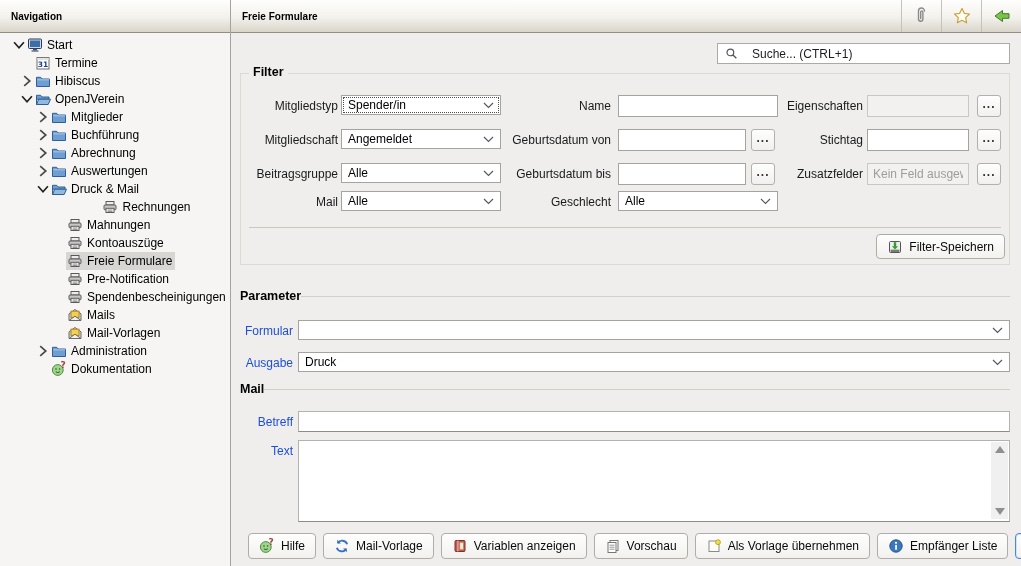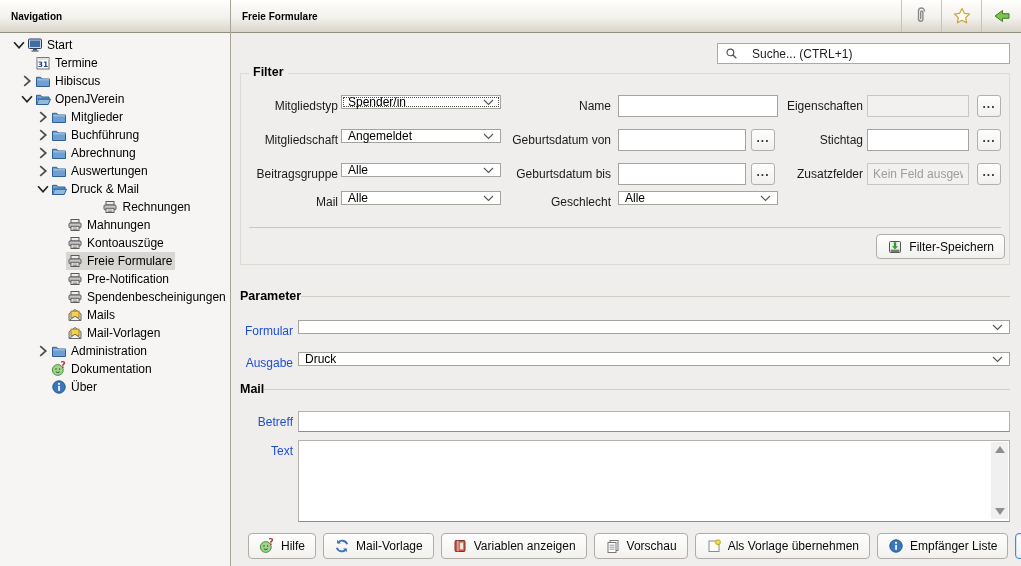--- a/index.html
+++ b/index.html
@@ -51,21 +51,21 @@
     position:absolute; top:-9px; left:8px; background:#efeeed; padding:0 4px;
     font-weight:bold; font-size:12.5px;
   }
   .flabel { position:absolute; height:22px; line-height:22px; text-align:right; color:#1a1a1a; }
   .tfield {
     position:absolute; height:22px; border:1px solid #a6a39f; background:#fff;
     font-family:inherit; font-size:12px; padding:0 5px; color:#1a1a1a;
   }
   .tfield:disabled, .tfield.dis { background:#f2f1f0; border-color:#c9c7c3; color:#9e9c9a; }
   .combo {
-    position:absolute; height:14px; border:1px solid #a6a39f; background:#fff;
+    position:absolute; height:20px; border:1px solid #a6a39f; background:#fff;
     display:flex; align-items:center; padding:0 6px; cursor:default;
   }
   .combo .val { flex:1; overflow:hidden; white-space:nowrap; }
   .combo .carr { width:11px; height:7px; display:inline-flex; flex:0 0 11px; margin-left:4px; }
   .combo.focus { outline:1px dotted #4d4d4d; outline-offset:-3px; }
   .dotbtn {
     position:absolute; width:24px; height:22px; border:1px solid #b3b0ac; border-radius:3px;
     background:linear-gradient(#fefefe,#f1f0ee); display:flex; align-items:center; justify-content:center;
     font-weight:bold; color:#333; letter-spacing:1px; cursor:pointer; padding-bottom:4px;
   }
@@ -393,33 +393,20 @@
             <span class="icon nicon">
               <svg viewBox="0 0 16 16">
                 <circle cx="6.8" cy="9" r="5.4" fill="#9fd48f" stroke="#4e8f3e"></circle>
                 <circle cx="5" cy="8" r="0.8" fill="#2c5b22"></circle>
                 <circle cx="8.6" cy="8" r="0.8" fill="#2c5b22"></circle>
                 <path d="M4.8 10.8q2 1.6 4 0" stroke="#2c5b22" fill="none"></path>
                 <text x="12" y="7" font-size="9" font-weight="bold" fill="#a84040" text-anchor="middle" font-family="DejaVu Sans,sans-serif">?</text>
               </svg>
             </span>
             <span>Dokumentation</span>
-          </span>
-        </div>
-        <div class="trow" style="padding-left: 36px;">
-          <span class="exp"></span>
-          <span class="nwrap">
-            <span class="icon nicon">
-              <svg viewBox="0 0 16 16">
-                <circle cx="8" cy="8" r="6.2" fill="#3a77bc" stroke="#255488"></circle>
-                <rect x="7.2" y="6.9" width="1.7" height="4.9" fill="#fff"></rect>
-                <circle cx="8" cy="4.8" r="1.1" fill="#fff"></circle>
-              </svg>
-            </span>
-            <span>Über</span>
           </span>
         </div>
       </div>
   </div>
 
   <div class="titlebar" id="mainhead">
     <span class="ttl">Freie Formulare</span>
     <span class="hicons">
         <span class="hiconbtn">
           <span class="icon">

